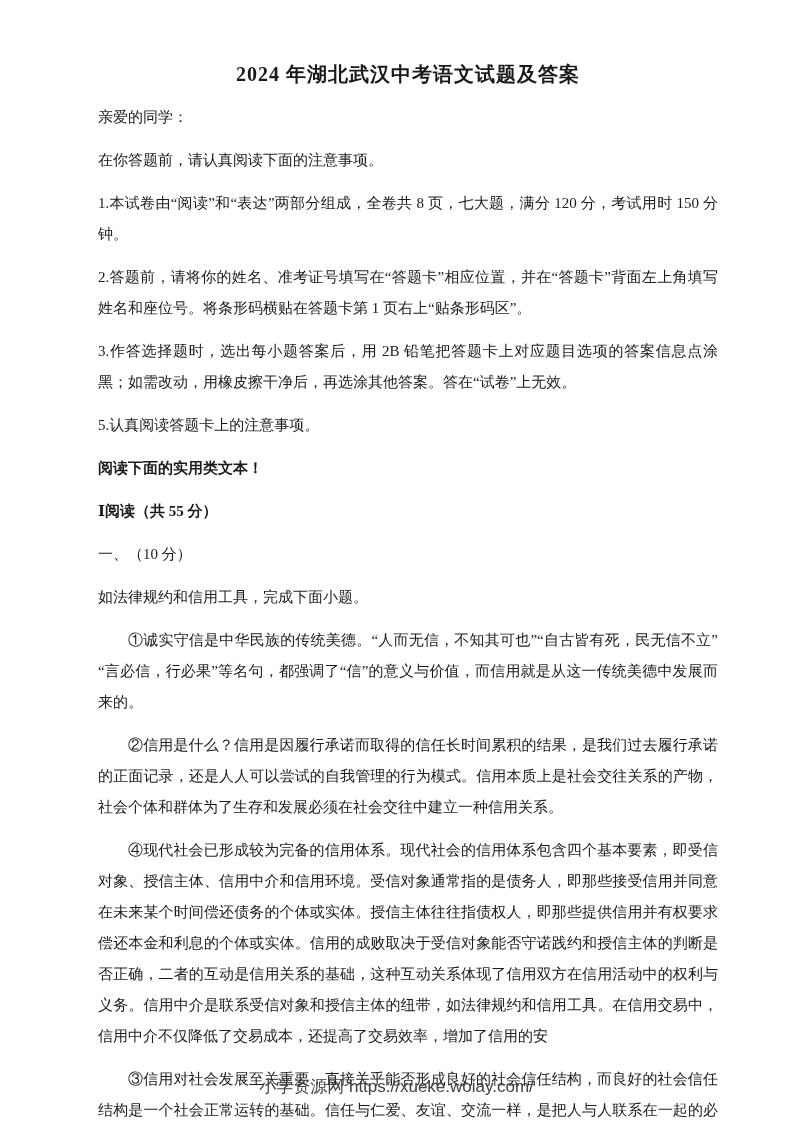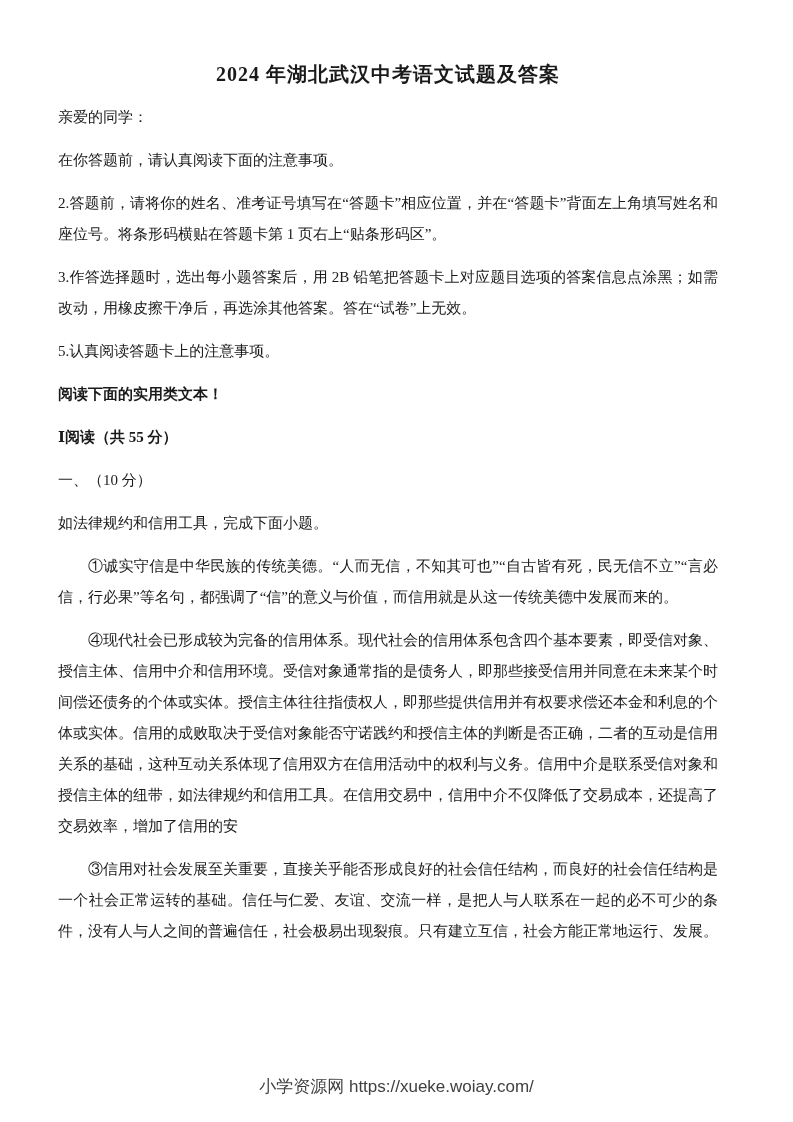--- a/index.html
+++ b/index.html
@@ -11,21 +11,21 @@
     width: 793px;
     height: 1122px;
     position: relative;
     overflow: hidden;
     color: #1a1a1a;
   }
   .page {
     box-sizing: border-box;
     width: 793px;
     height: 1122px;
-    padding: 58px 63px 0 46px;
+    padding: 58px 63px 0 86px;
     font-family: "Liberation Serif", "DejaVu Serif", serif;
     font-size: 15px;
     line-height: 31px;
     color: #1a1a1a;
   }
   .doc-title {
     margin: 0 0 12px 0;
     font-size: 20px;
     line-height: 32px;
     font-weight: 700;
@@ -66,39 +66,41 @@
 <body>
 
 <div class="page">
 
   <h1 class="doc-title">2024 年湖北武汉中考语文试题及答案</h1>
 
   <p>亲爱的同学：</p>
 
   <p>在你答题前，请认真阅读下面的注意事项。</p>
 
+  <p>1.本试卷由“阅读”和“表达”两部分组成，全卷共 8 页，七大题，满分 120 分，考试用时 150 分钟。</p>
 
   <p>2.答题前，请将你的姓名、准考证号填写在“答题卡”相应位置，并在“答题卡”背面左上角填写姓名和座位号。将条形码横贴在答题卡第 1 页右上“贴条形码区”。</p>
 
   <p>3.作答选择题时，选出每小题答案后，用 2B 铅笔把答题卡上对应题目选项的答案信息点涂黑；如需改动，用橡皮擦干净后，再选涂其他答案。答在“试卷”上无效。</p>
 
 
   <p>5.认真阅读答题卡上的注意事项。</p>
 
   <p class="bold">阅读下面的实用类文本！</p>
 
   <p class="center bold">Ⅰ阅读（共 55 分）</p>
 
   <p>一、（10 分）</p>
 
   <p>如法律规约和信用工具，完成下面小题。</p>
 
 
   <p class="indent">①诚实守信是中华民族的传统美德。“人而无信，不知其可也”“自古皆有死，民无信不立”“言必信，行必果”等名句，都强调了“信”的意义与价值，而信用就是从这一传统美德中发展而来的。</p>
 
+  <p class="indent">②信用是什么？信用是因履行承诺而取得的信任长时间累积的结果，是我们过去履行承诺的正面记录，还是人人可以尝试的自我管理的行为模式。信用本质上是社会交往关系的产物，社会个体和群体为了生存和发展必须在社会交往中建立一种信用关系。</p>
 
   <p class="indent">④现代社会已形成较为完备的信用体系。现代社会的信用体系包含四个基本要素，即受信对象、授信主体、信用中介和信用环境。受信对象通常指的是债务人，即那些接受信用并同意在未来某个时间偿还债务的个体或实体。授信主体往往指债权人，即那些提供信用并有权要求偿还本金和利息的个体或实体。信用的成败取决于受信对象能否守诺践约和授信主体的判断是否正确，二者的互动是信用关系的基础，这种互动关系体现了信用双方在信用活动中的权利与义务。信用中介是联系受信对象和授信主体的纽带，如法律规约和信用工具。在信用交易中，信用中介不仅降低了交易成本，还提高了交易效率，增加了信用的安</p>
 
   <p class="indent">③信用对社会发展至关重要，直接关乎能否形成良好的社会信任结构，而良好的社会信任结构是一个社会正常运转的基础。信任与仁爱、友谊、交流一样，是把人与人联系在一起的必不可少的条件，没有人与人之间的普遍信任，社会极易出现裂痕。只有建立互信，社会方能正常地运行、发展。</p>
 
 </div>
 
 <div class="footer">
   <span>小学资源网</span>
   <a>https://xueke.woiay.com/</a>

